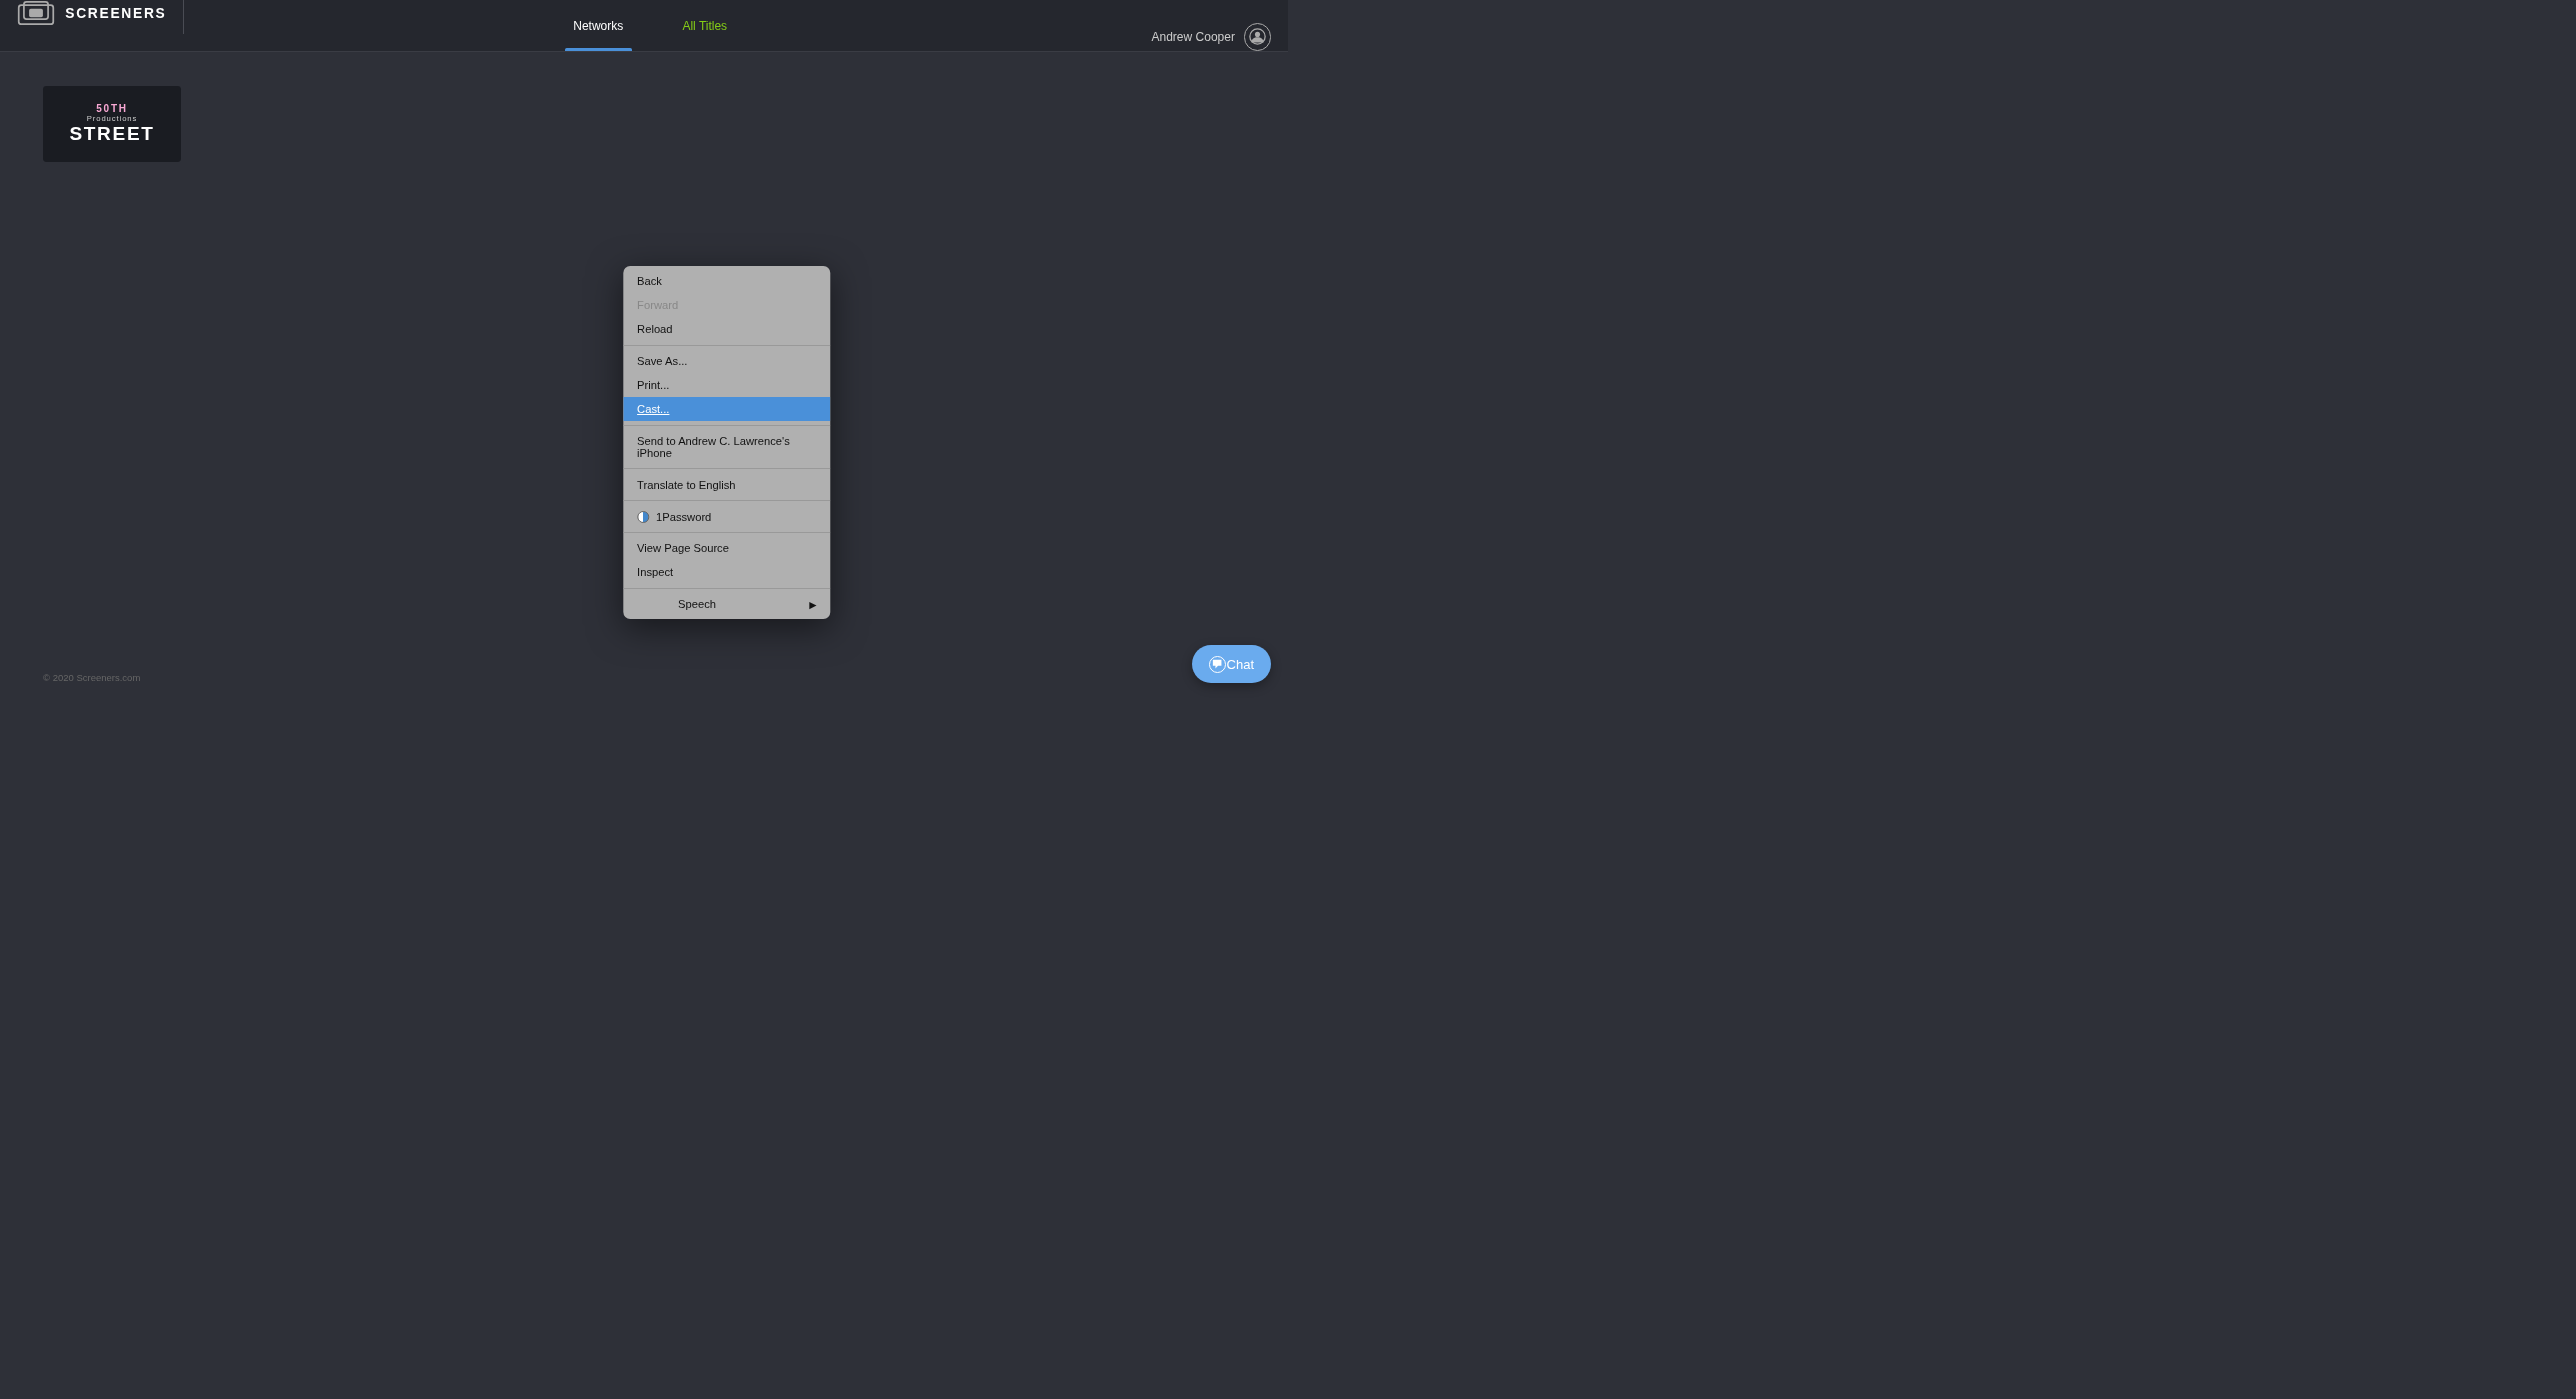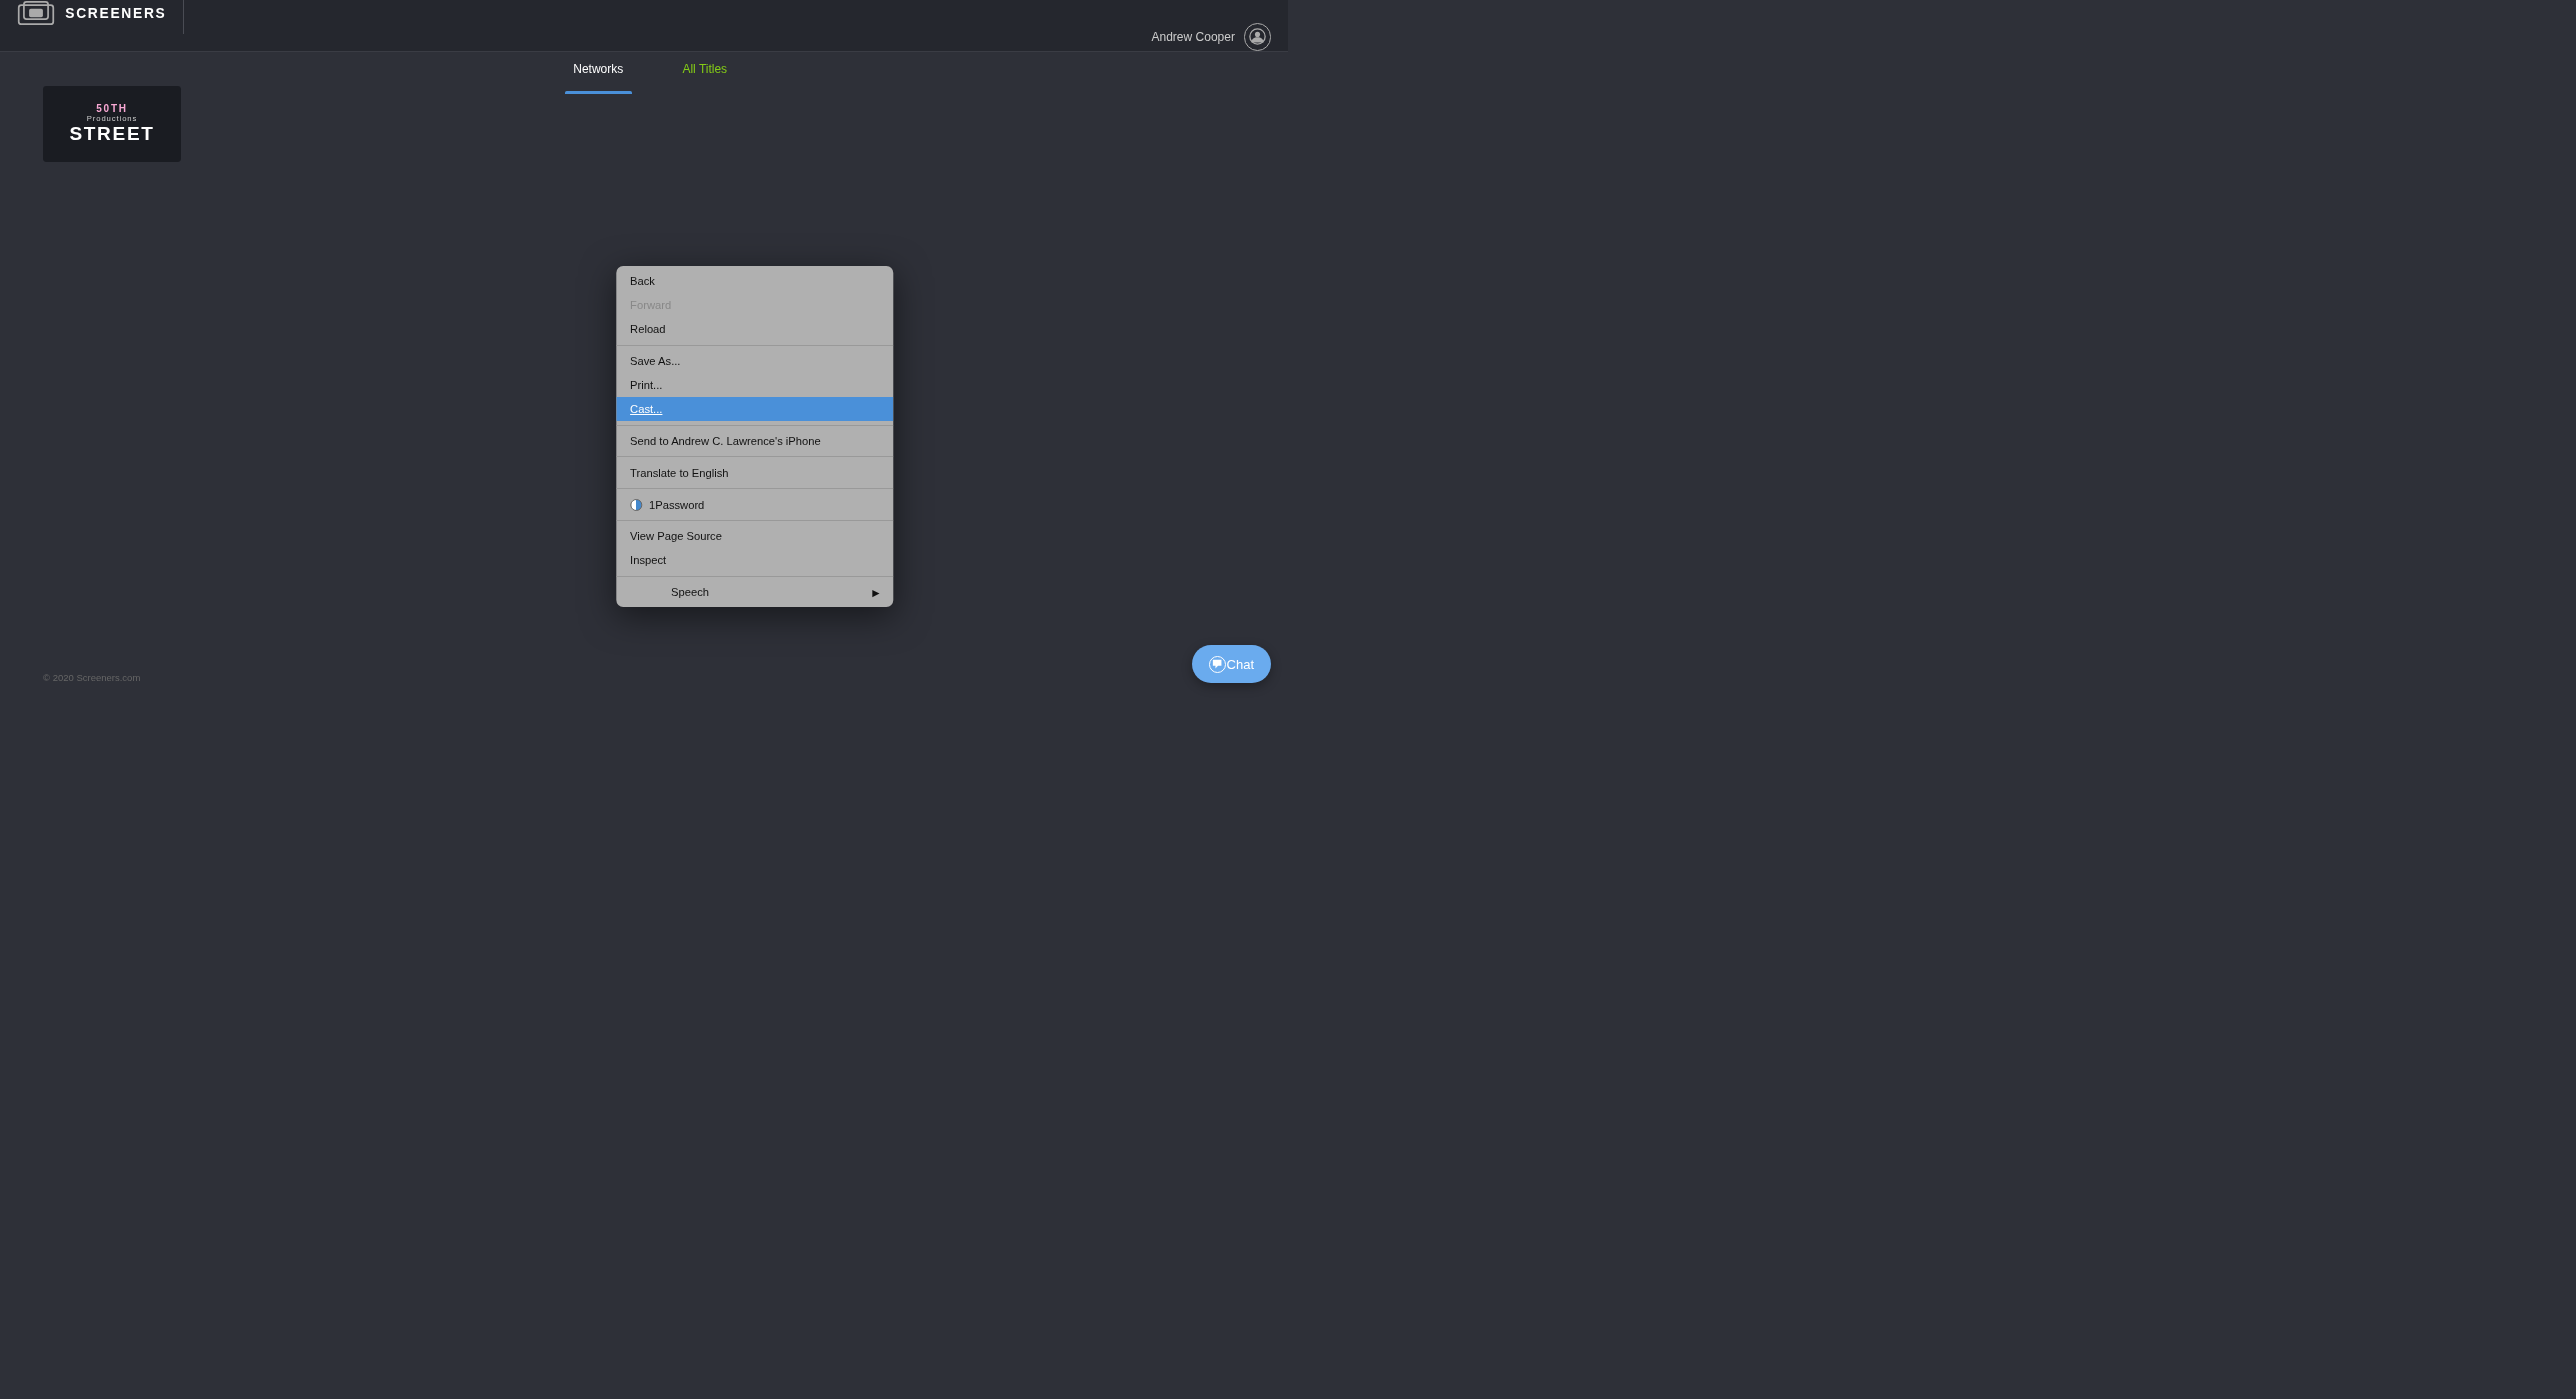--- a/index.html
+++ b/index.html
@@ -51,21 +51,20 @@
     }
 
     .nav-tabs {
       display: flex;
       flex: 1;
       justify-content: center;
       gap: 42px;
       height: 100%;
       align-items: center;
       position: relative;
-      margin-top: 43px;
     }
 
     .nav-tab {
       font-size: 12px;
       color: #84cc16;
       cursor: pointer;
       height: 100%;
       display: flex;
       align-items: center;
       position: relative;
@@ -167,21 +166,21 @@
       display: block;
       letter-spacing: 1.7px;
     }
 
     
     .context-menu {
       position: absolute;
       left: 50%;
       top: 38%;
       transform: translate(-10%, 0);
-      width: 277px;
+      width: 207px;
       background-color: #b0b0b0;
       border-radius: 6.9px;
       box-shadow: 0 8.6px 34px rgba(0,0,0,0.5);
       overflow: hidden;
       z-index: 1000;
     }
 
     .context-menu-section {
       border-bottom: 0.9px solid #999999;
       padding: 3.4px 0;

